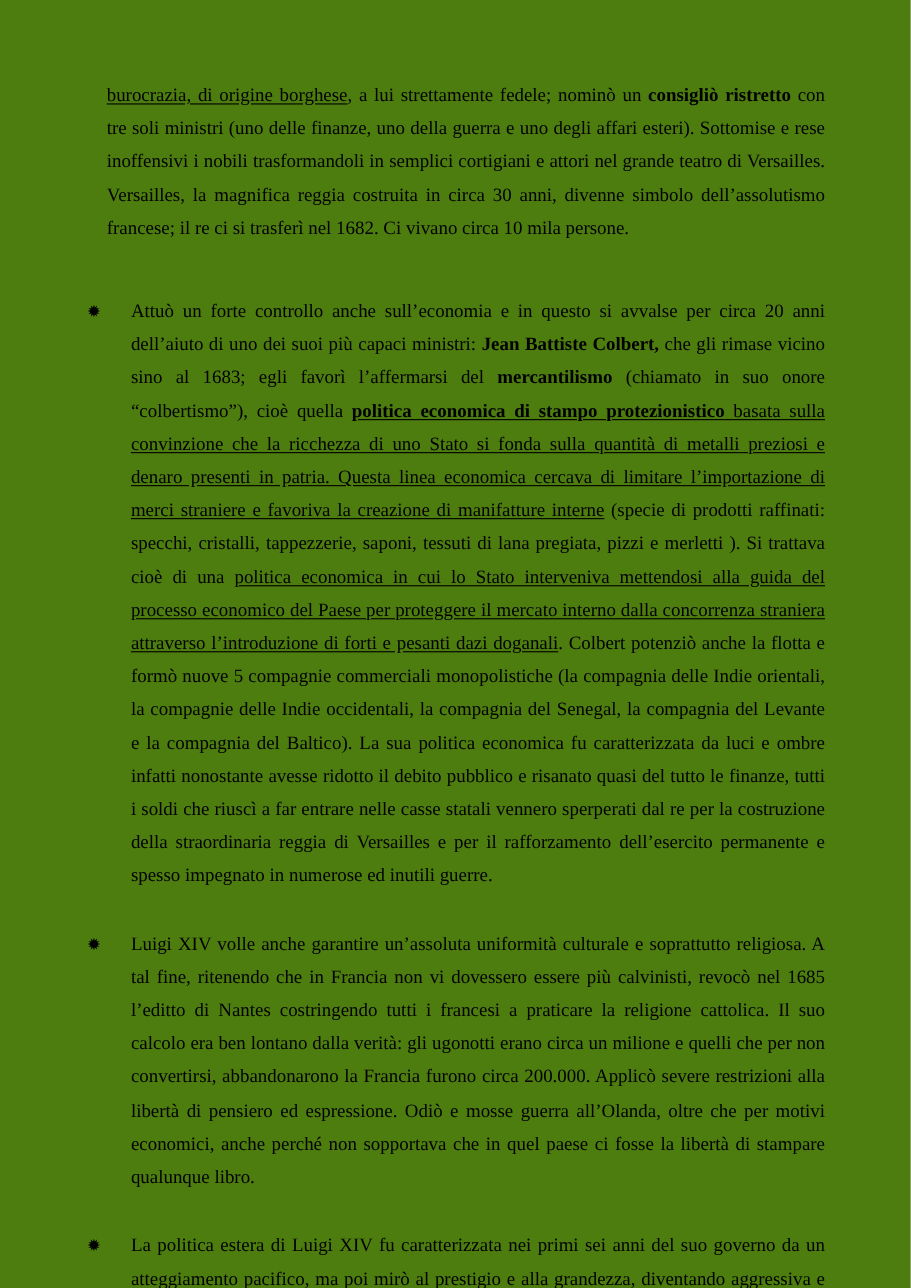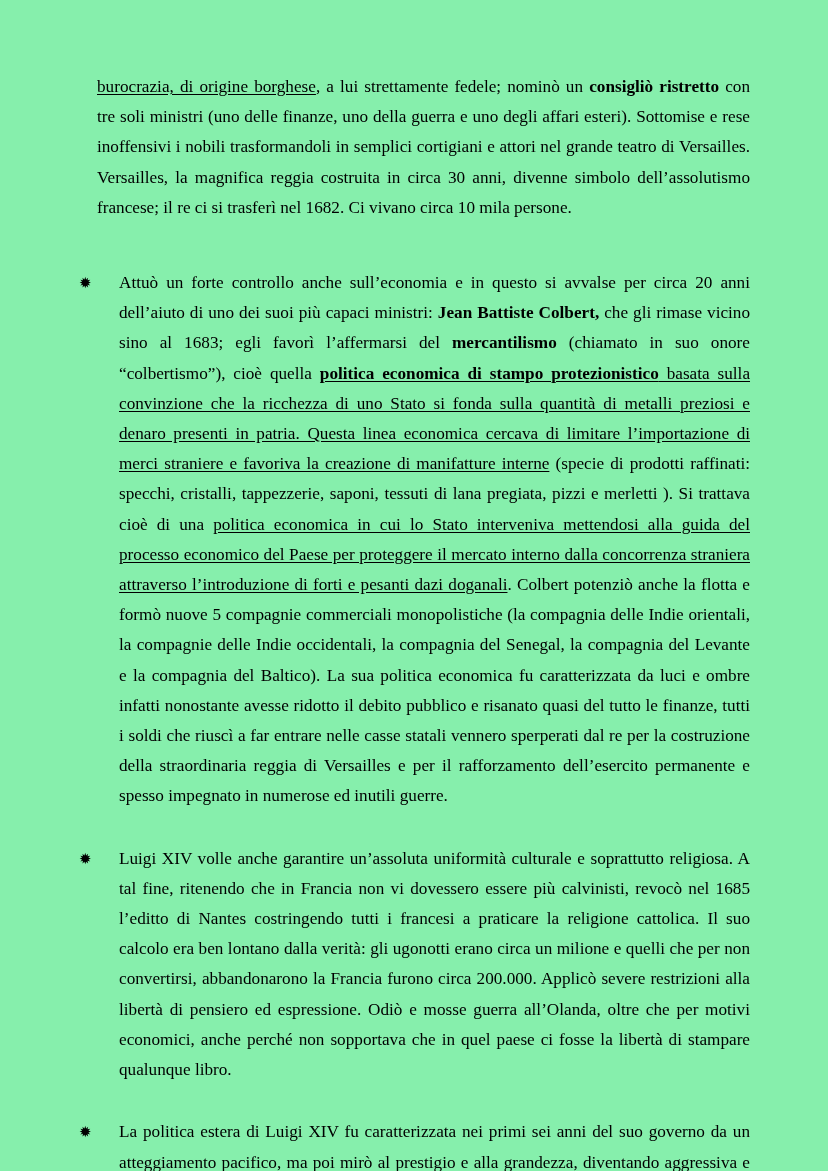--- a/index.html
+++ b/index.html
@@ -11,21 +11,21 @@
     width: 828px;
     height: 1171px;
     font-family: "Liberation Serif", "DejaVu Serif", serif;
     color: #000000;
     overflow: hidden;
   }
   .page {
     position: relative;
     width: 828px;
     height: 1171px;
-    background: #86efac;
+    background: #4d7c0f;
     box-sizing: border-box;
     padding: 72px 78px 0 97px;
   }
   .doc-body {
     width: 653px;
   }
   
   p.para {
     margin: 0;
     text-align: justify;

